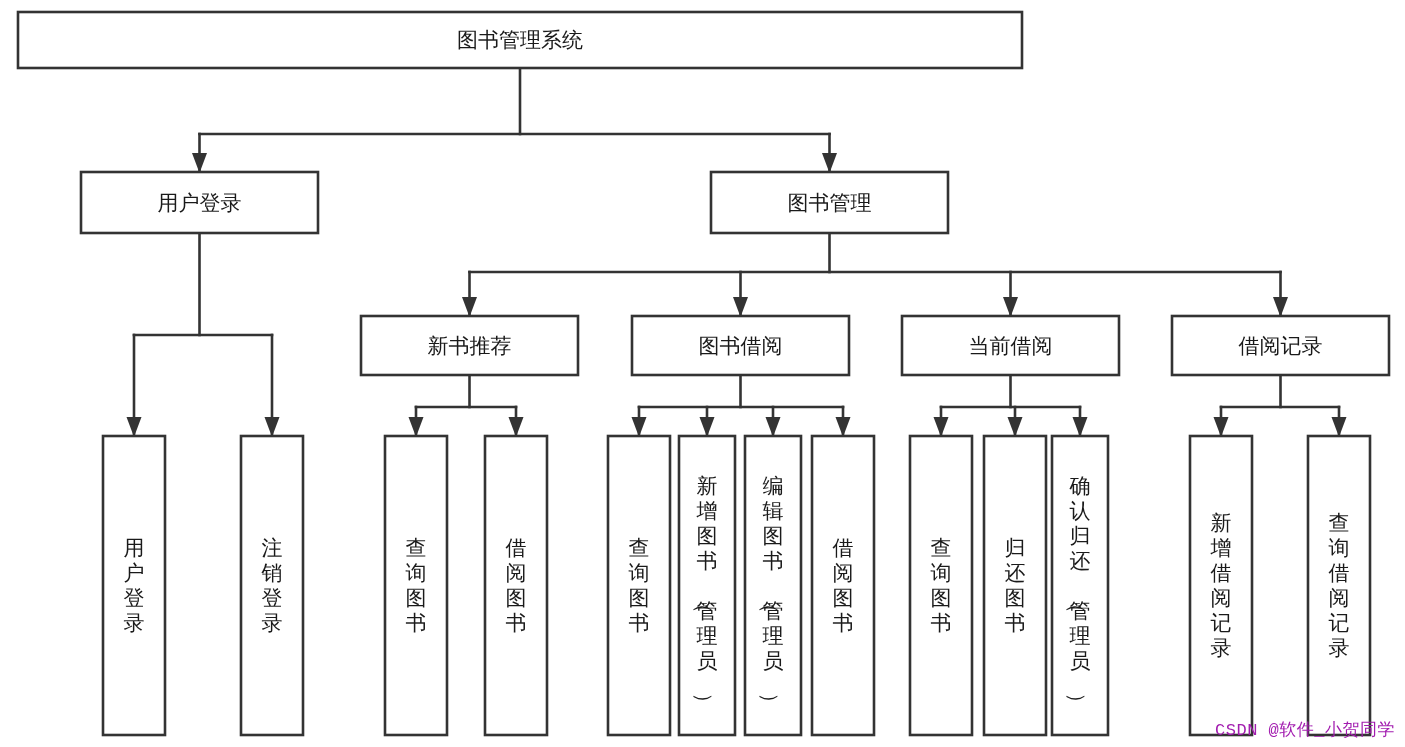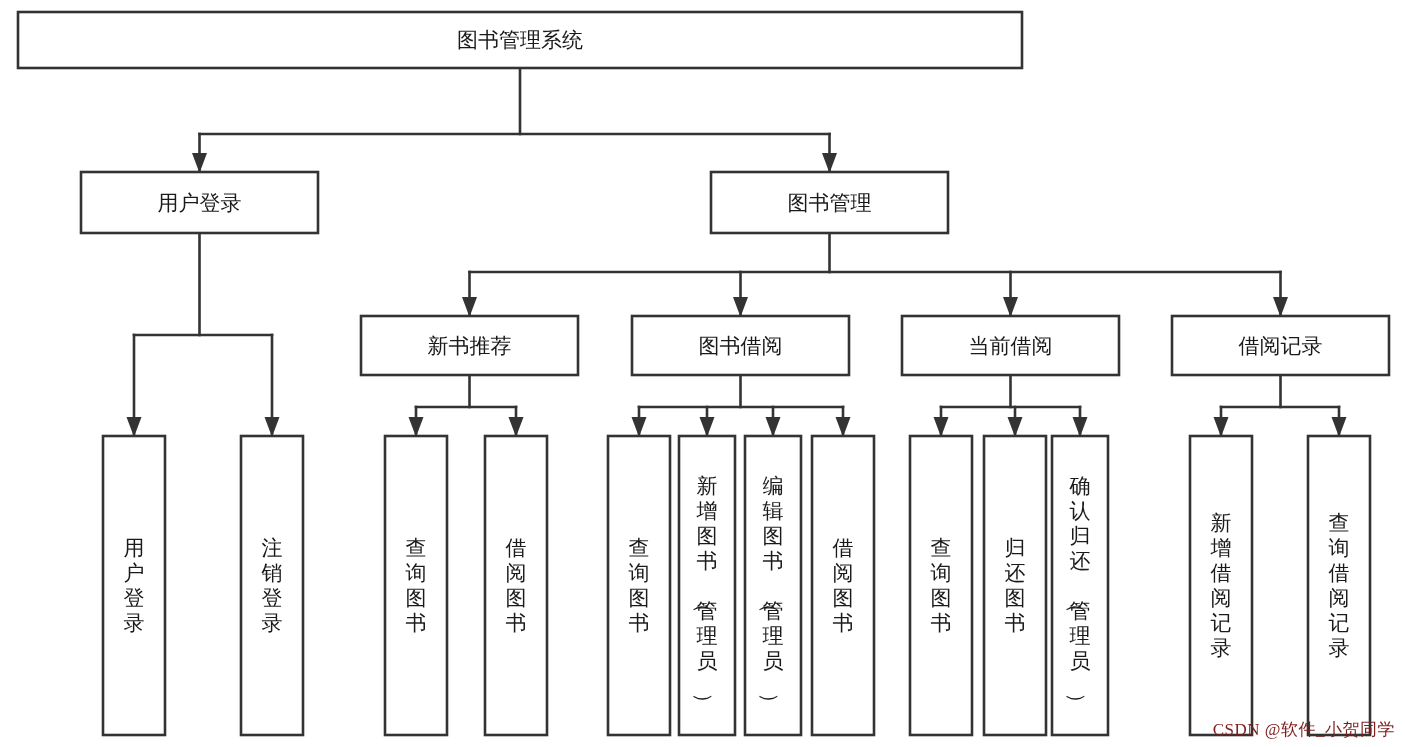--- a/index.html
+++ b/index.html
@@ -51,23 +51,23 @@
   .node-label-v {
     font-family: "DejaVu Sans", "Liberation Sans", sans-serif;
     font-size: 21px;
     fill: #1a1a1a;
     text-anchor: middle;
   }
   .watermark {
     position: absolute;
     right: 10px;
     bottom: 6px;
-    font-family: Liberation Serif, serif;
+    font-family: Liberation Mono, monospace;
     font-size: 17px;
-    color: #7f1d1d;
+    color: #a21caf;
     white-space: nowrap;
     letter-spacing: 0.5px;
     pointer-events: none;
   }
 </style>
 </head>
 <body>
 
 <div id="diagram-root">
   <svg class="canvas" viewBox="0 0 1405 747" xmlns="http://www.w3.org/2000/svg">

